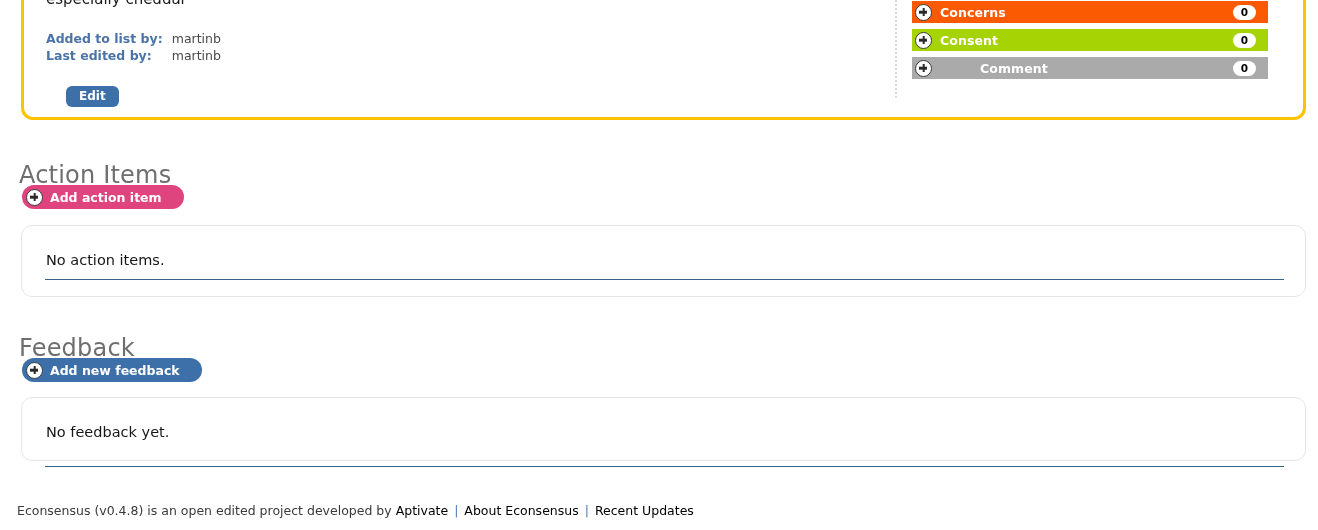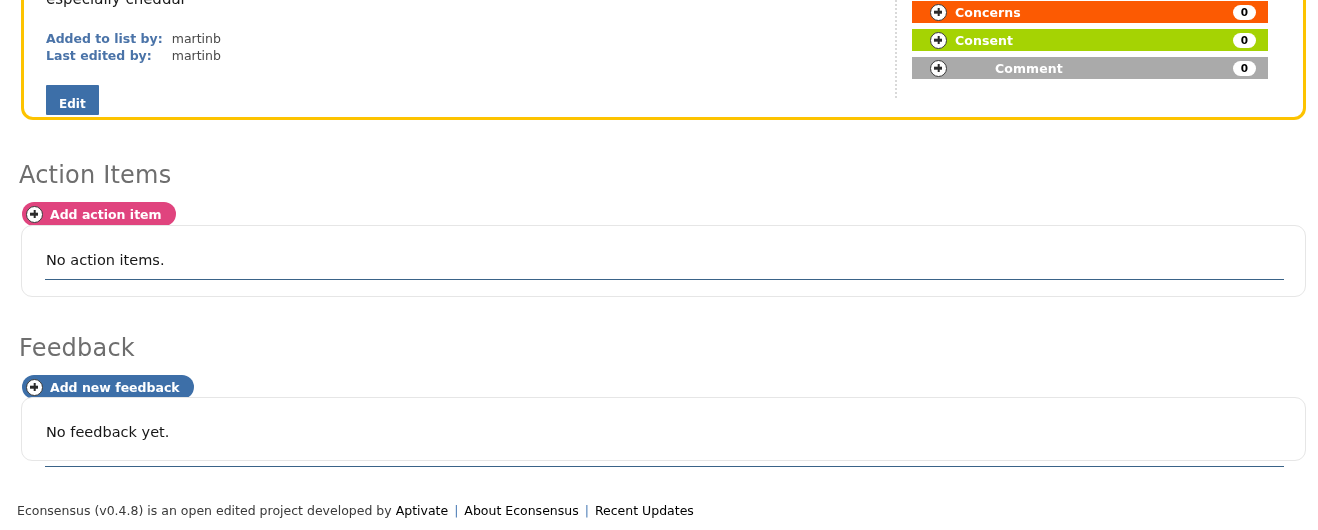--- a/index.html
+++ b/index.html
@@ -72,26 +72,27 @@
     color: #4a4a4a;
     font-weight: normal;
   }
 
   .edit-btn {
     display: inline-block;
     background: #3d6fa8;
     color: #ffffff;
     font-size: 12px;
     font-weight: bold;
-    padding: 12px 13px 4px 13px;
-    border-radius: 1px;
+    padding: 3px 13px 4px 13px;
+    border-radius: 6px;
     border: none;
     cursor: pointer;
     font-family: "DejaVu Sans", sans-serif;
     line-height: 14px;
+    margin-left: 20px;
   }
 
   
   .v-divider {
     position: absolute;
     left: 871px;
     top: 0px;
     width: 0px;
     height: 215px;
     border-left: 2px dotted #d9d9d9;
@@ -104,21 +105,21 @@
     top: 118px;
     width: 356px;
   }
 
   .resp-btn {
     position: relative;
     display: flex;
     align-items: center;
     height: 22px;
     margin-bottom: 6px;
-    padding-left: 18px;
+    padding-left: 3px;
     cursor: pointer;
     border: none;
     width: 100%;
     font-family: "DejaVu Sans", sans-serif;
   }
 
   .resp-btn.concerns { background: #fc5a02; }
   .resp-btn.consent  { background: #a5d303; }
   .resp-btn.comment  { background: #aaaaaa; gap: 40px; }
 
@@ -181,25 +182,24 @@
     font-family: "DejaVu Sans", sans-serif;
   }
 
   
   .add-pill {
     position: absolute;
     display: flex;
     align-items: center;
     height: 24px;
     border-radius: 12px;
-    padding: 0 14px 0 4px;
+    padding: 0 22px 0 4px;
     border: none;
     cursor: pointer;
     font-family: "DejaVu Sans", sans-serif;
-    margin-top: 17px;
   }
   .add-pill.pink { background: #e0447e; }
   .add-pill.blue { background: #3d6fa8; }
   .add-pill .plus-icon { margin-right: 7px; }
   .add-pill .pill-label {
     color: #ffffff;
     font-size: 12.5px;
     font-weight: bold;
   }
 

